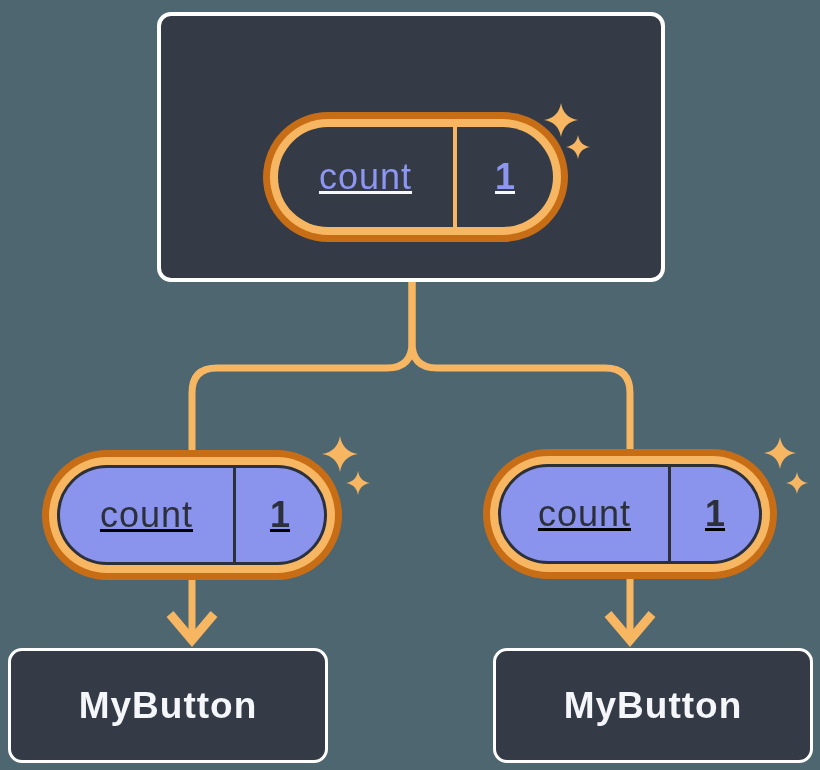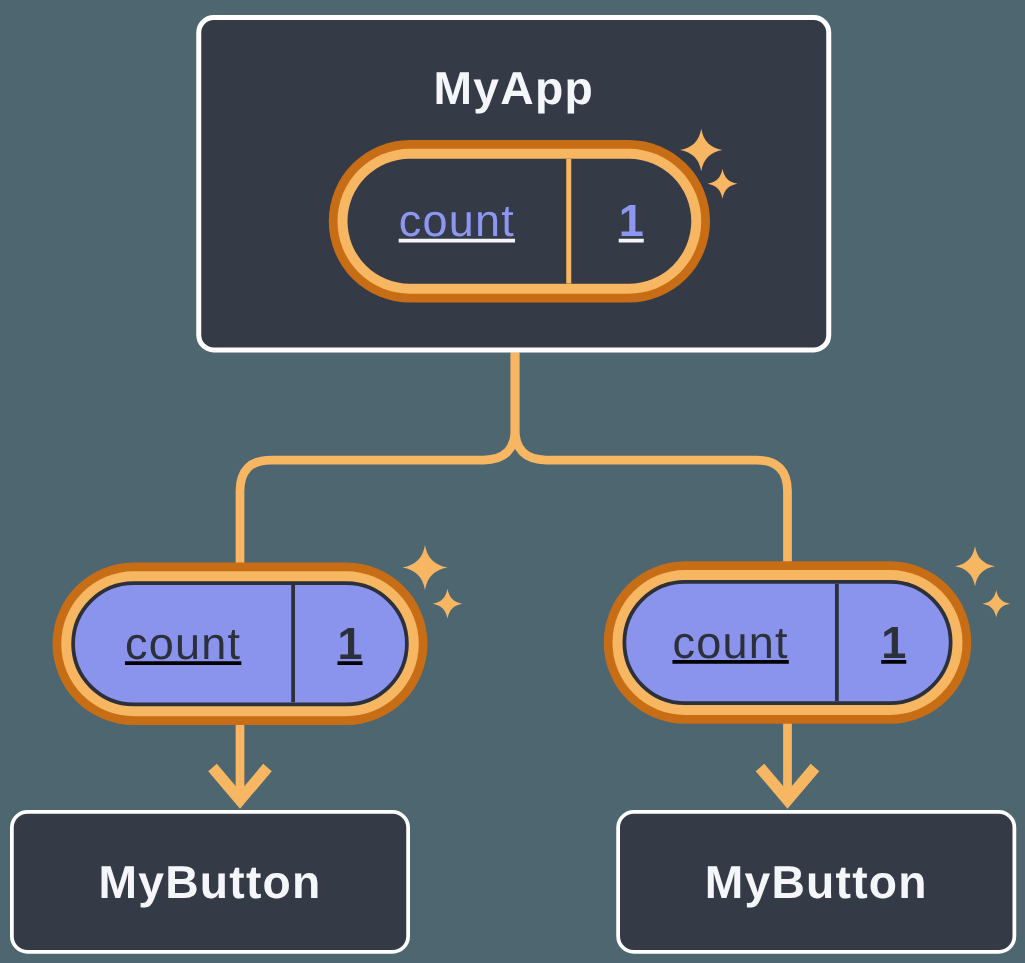--- a/index.html
+++ b/index.html
@@ -124,21 +124,20 @@
 <div class="stage">
 
   <svg class="layer lines" viewBox="0 0 820 770">
     <path class="conn" d="M 412 282 L 412 343 Q 412 368 387 368 L 217 368 Q 192 368 192 393 L 192 640"></path>
     <path class="conn" d="M 412 282 L 412 343 Q 412 368 437 368 L 605 368 Q 630 368 630 393 L 630 640"></path>
     <path class="chev" d="M 170 614 L 192 640 L 214 614"></path>
     <path class="chev" d="M 608 614 L 630 640 L 652 614"></path>
   </svg>
 
   <div class="node" id="node-myapp">
-    <div class="node-title">MyApp</div>
     <div class="pill state" id="state-pill">
       <div class="pill-ring">
         <div class="pill-core">
           <div class="pill-name">count</div>
           <div class="pill-sep"></div>
           <div class="pill-value">1</div>
         </div>
       </div>
     </div>
   </div>

